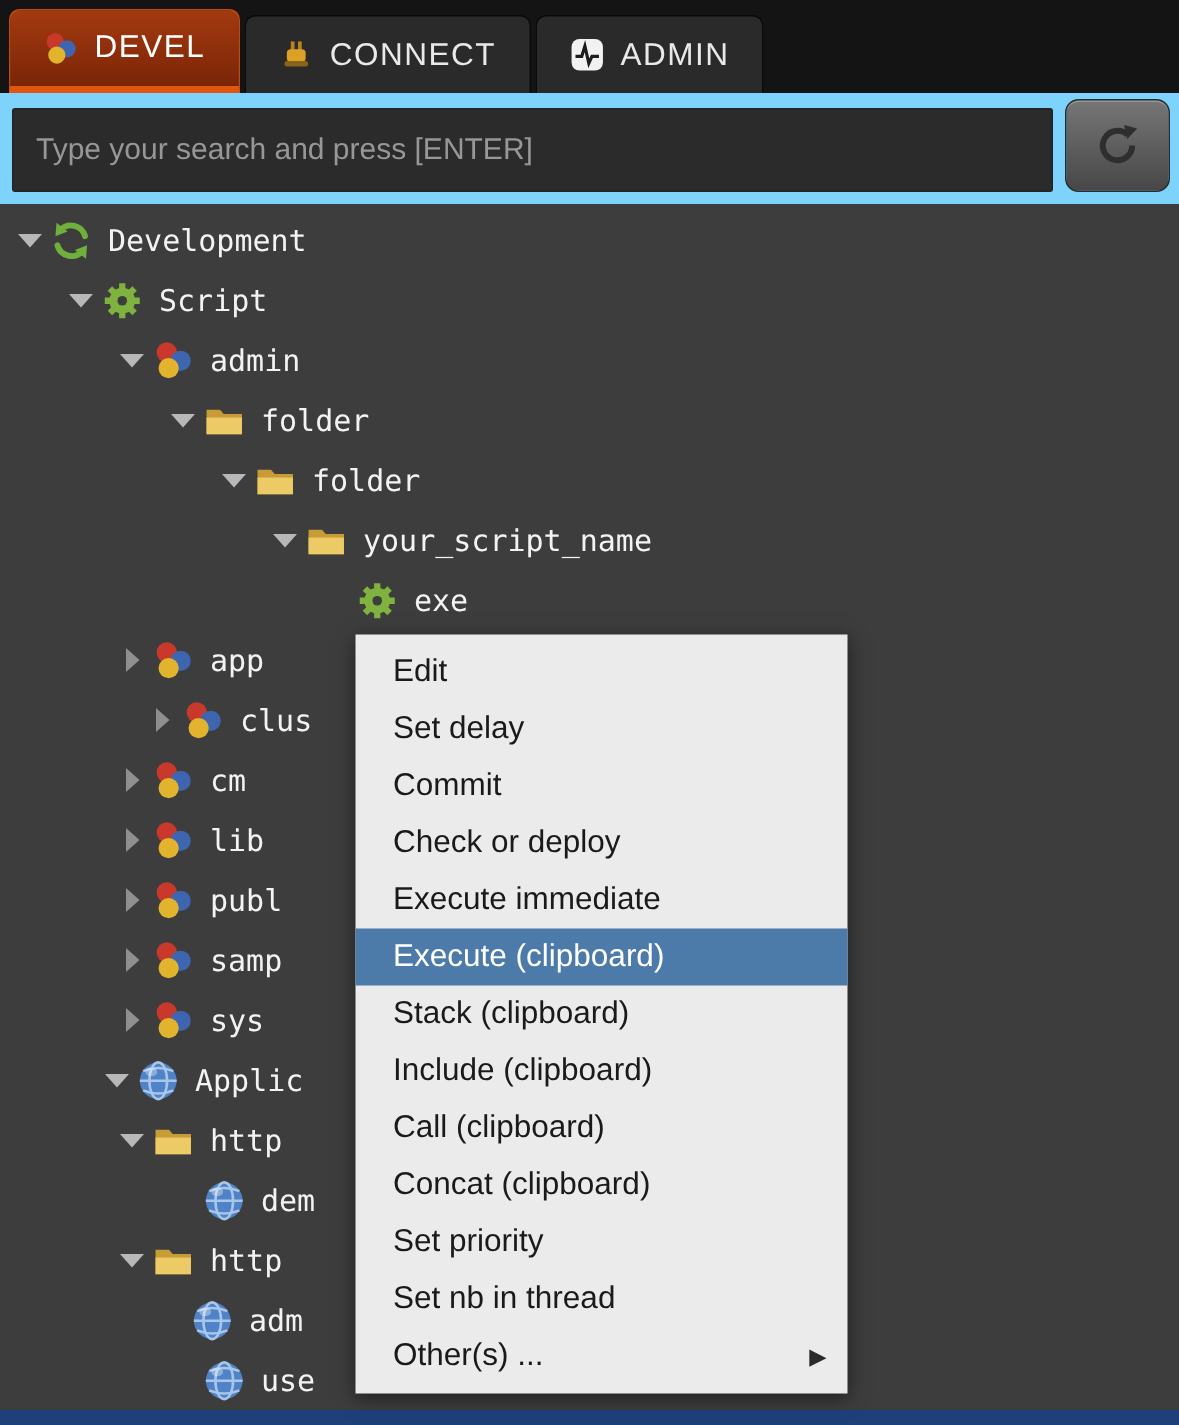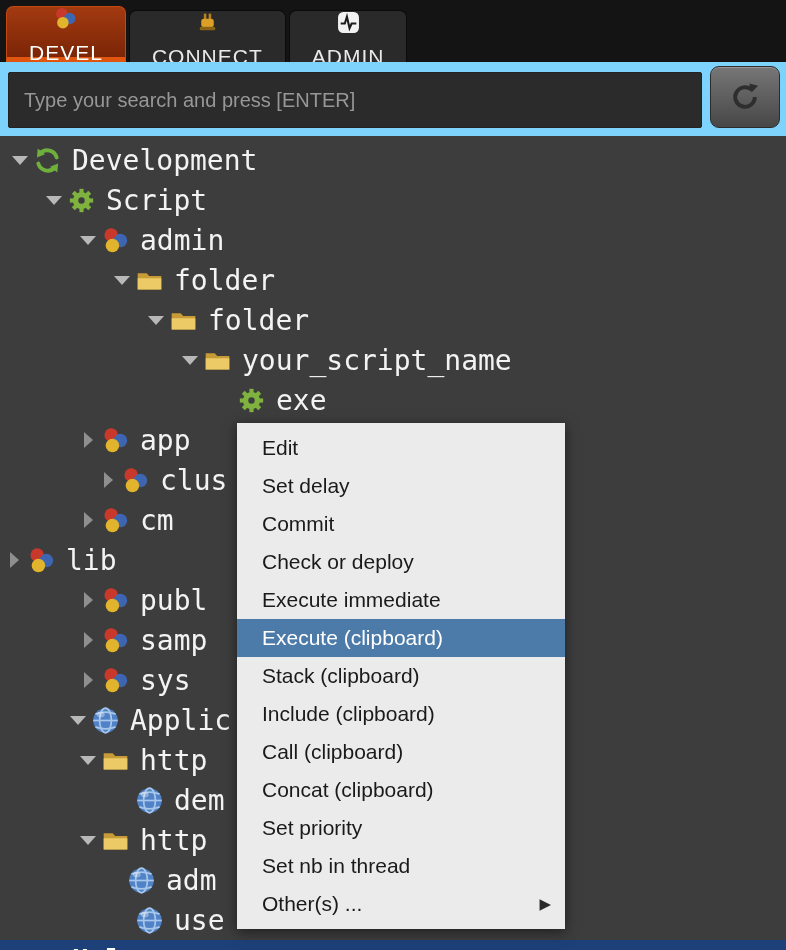--- a/index.html
+++ b/index.html
@@ -5,21 +5,21 @@
   html,body{margin:0;padding:0;background:#3d3d3d;}
   .app{position:relative;width:786px;height:950px;overflow:hidden;background:#3d3d3d;
        font-family:"Liberation Sans",sans-serif;}
 
   
   .tabbar{position:absolute;top:0;left:0;right:0;height:62px;background:#141414;
           display:flex;align-items:flex-end;padding-left:6px;gap:3px;box-sizing:border-box;}
   .tab{height:52px;display:flex;align-items:center;gap:11px;padding:0 22px;
        background:#2a2a2a;border:1px solid #0a0a0a;border-bottom:none;
        border-radius:7px 7px 0 0;color:#e9e9e9;font-size:21px;letter-spacing:1px;
-       box-sizing:border-box;cursor:default;flex-direction:column;}
+       box-sizing:border-box;cursor:default;}
   .tab.active{height:56px;background:linear-gradient(#a33a10,#7b2507);
        border:1px solid #c24a10;border-bottom:5px solid #e0550f;color:#ffffff;}
   .tab-icon{display:inline-flex;}
   .tab-icon svg{width:23px;height:23px;display:block;}
 
   
   .search-row{position:absolute;top:62px;left:0;right:0;height:74px;background:#7dd3fc;}
   .search-input{position:absolute;left:8px;top:10px;width:694px;height:56px;
        background:#2b2b2b;border:1px solid #232323;border-radius:2px;color:#c9c9c9;
        font-size:20px;padding:0 15px;box-sizing:border-box;outline:none;
@@ -28,21 +28,21 @@
   .refresh-btn{position:absolute;left:710px;top:4px;width:70px;height:62px;
        background:linear-gradient(#767676,#474747);border:1px solid #2b2b2b;
        border-radius:9px;display:flex;align-items:center;justify-content:center;
        box-shadow:inset 0 1px 0 rgba(255,255,255,.25);cursor:pointer;}
   .refresh-btn svg{width:30px;height:30px;display:block;}
 
   
   .tree{position:absolute;top:134px;left:0;right:0;bottom:0;overflow:hidden;
         padding-top:6px;font-family:"DejaVu Sans Mono",monospace;}
   .tree-row{height:40px;display:flex;align-items:center;color:#f3f3f3;
-        font-size:28px;white-space:nowrap;box-sizing:border-box;}
+        font-size:20px;white-space:nowrap;box-sizing:border-box;}
   .tree-row.selected{background:#1e4079;font-weight:bold;color:#ffffff;}
   .expander{width:28px;display:inline-flex;justify-content:center;flex:none;}
   .expander.expanded::before{content:"";width:0;height:0;
         border-left:8px solid transparent;border-right:8px solid transparent;
         border-top:9px solid #b8b8b8;}
   .expander.collapsed::before{content:"";width:0;height:0;
         border-top:8px solid transparent;border-bottom:8px solid transparent;
         border-left:9px solid #8f8f8f;}
   .expander.none::before{content:none;}
   .ticon{width:36px;display:inline-flex;align-items:center;flex:none;}
@@ -219,21 +219,21 @@
         <span class="expander collapsed"></span>
         <span class="ticon">
   <svg viewBox="0 0 22 22">
     <circle cx="7.5" cy="6.5" r="5.5" fill="#c8392b"></circle>
     <circle cx="15" cy="11" r="5.5" fill="#3e66b0"></circle>
     <circle cx="8.5" cy="15" r="5.5" fill="#e2b32c"></circle>
   </svg>
 </span>
         <span class="tlabel">cm</span>
       </div>
-      <div class="tree-row" style="">
+      <div class="tree-row" style="padding-left: 74px;">
         <span class="expander collapsed"></span>
         <span class="ticon">
   <svg viewBox="0 0 22 22">
     <circle cx="7.5" cy="6.5" r="5.5" fill="#c8392b"></circle>
     <circle cx="15" cy="11" r="5.5" fill="#3e66b0"></circle>
     <circle cx="8.5" cy="15" r="5.5" fill="#e2b32c"></circle>
   </svg>
 </span>
         <span class="tlabel">lib</span>
       </div>

